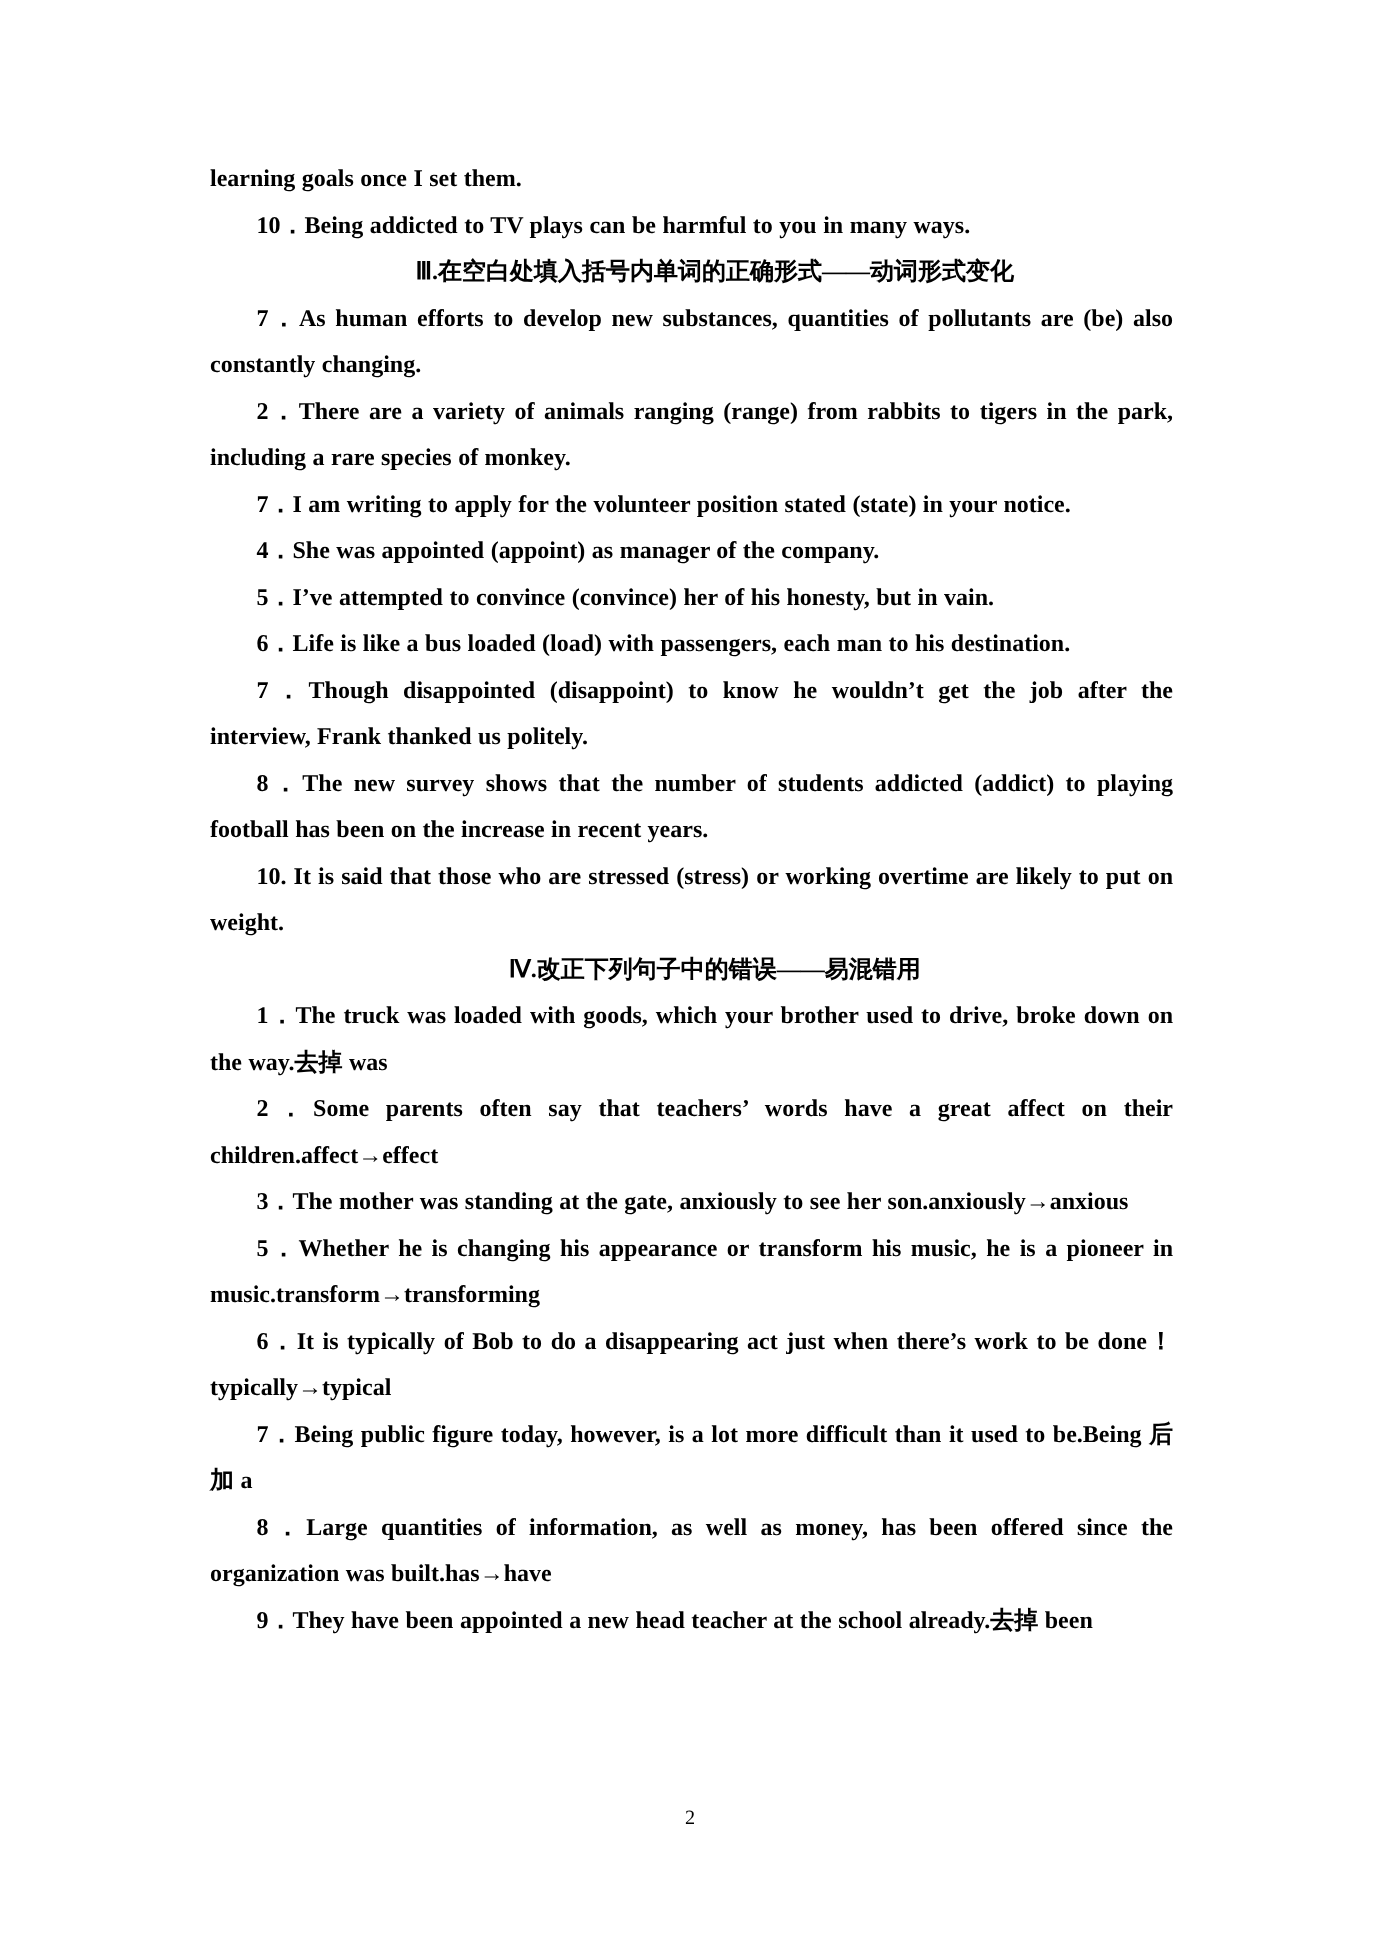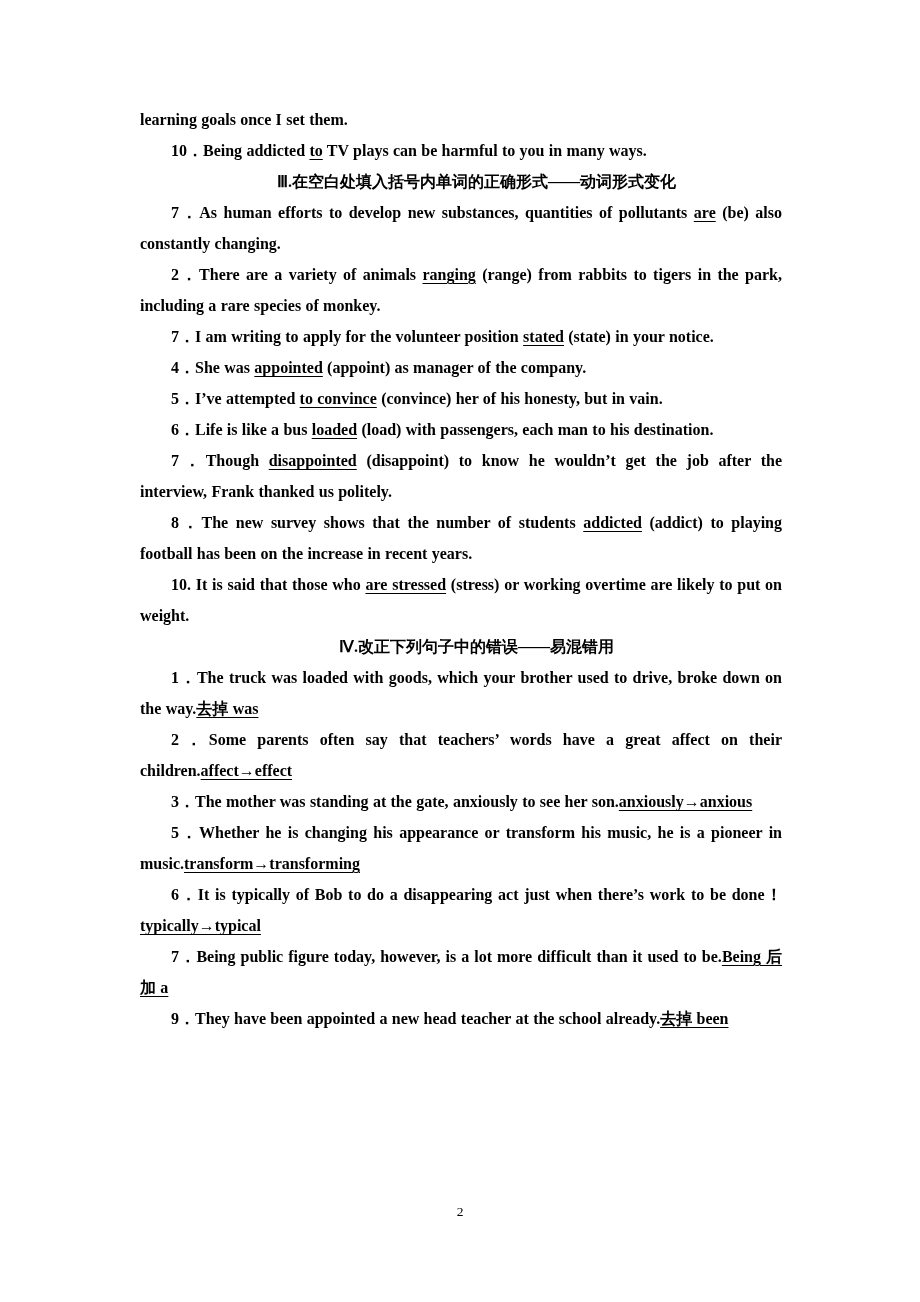--- a/index.html
+++ b/index.html
@@ -34,21 +34,20 @@
     text-align: justify;
     word-spacing: 0.02em;
   }
   p.indent {
     text-indent: 31px;
   }
   p.heading {
     text-align: center;
   }
   span.u {
-    text-decoration: underline;
     text-underline-offset: 3px;
   }
   .footer {
     position: absolute;
     left: 0;
     width: 920px;
     top: 1204px;
     text-align: center;
     font-size: 13.5px;
     font-weight: 400;
@@ -72,16 +71,17 @@
       <p class="line indent"><span>7．Though </span><span class="u">disappointed</span><span> (disappoint) to know he wouldn’t get the job after the interview, Frank thanked us politely.</span></p>
       <p class="line indent"><span>8．The new survey shows that the number of students </span><span class="u">addicted</span><span> (addict) to playing football has been on the increase in recent years.</span></p>
       <p class="line indent"><span>10. It is said that those who </span><span class="u">are stressed</span><span> (stress) or working overtime are likely to put on weight.</span></p>
       <p class="line indent heading"><span>Ⅳ.改正下列句子中的错误——易混错用</span></p>
       <p class="line indent"><span>1．The truck was loaded with goods, which your brother used to drive, broke down on the way.</span><span class="u">去掉 was</span></p>
       <p class="line indent"><span>2．Some parents often say that teachers’ words have a great affect on their children.</span><span class="u">affect→effect</span></p>
       <p class="line indent"><span>3．The mother was standing at the gate, anxiously to see her son.</span><span class="u">anxiously→anxious</span></p>
       <p class="line indent"><span>5．Whether he is changing his appearance or transform his music, he is a pioneer in music.</span><span class="u">transform→transforming</span></p>
       <p class="line indent"><span>6．It is typically of Bob to do a disappearing act just when there’s work to be done！</span><span class="u">typically→typical</span></p>
       <p class="line indent"><span>7．Being public figure today, however, is a lot more difficult than it used to be.</span><span class="u">Being 后加 a</span></p>
+      <p class="line indent"><span>8．Large quantities of information, as well as money, has been offered since the organization was built.</span><span class="u">has→have</span></p>
       <p class="line indent"><span>9．They have been appointed a new head teacher at the school already.</span><span class="u">去掉 been</span></p>
     </div>
   <div class="footer">2</div>
 </div>
 
 </body></html>

